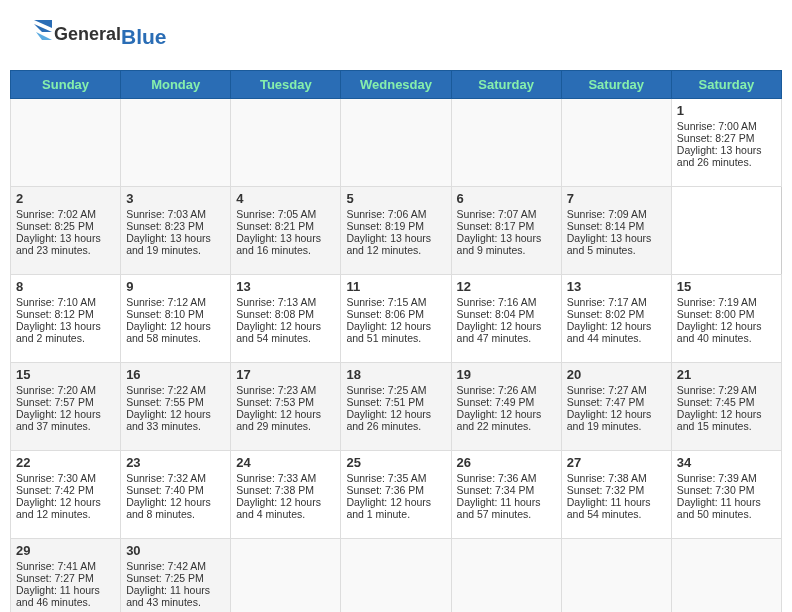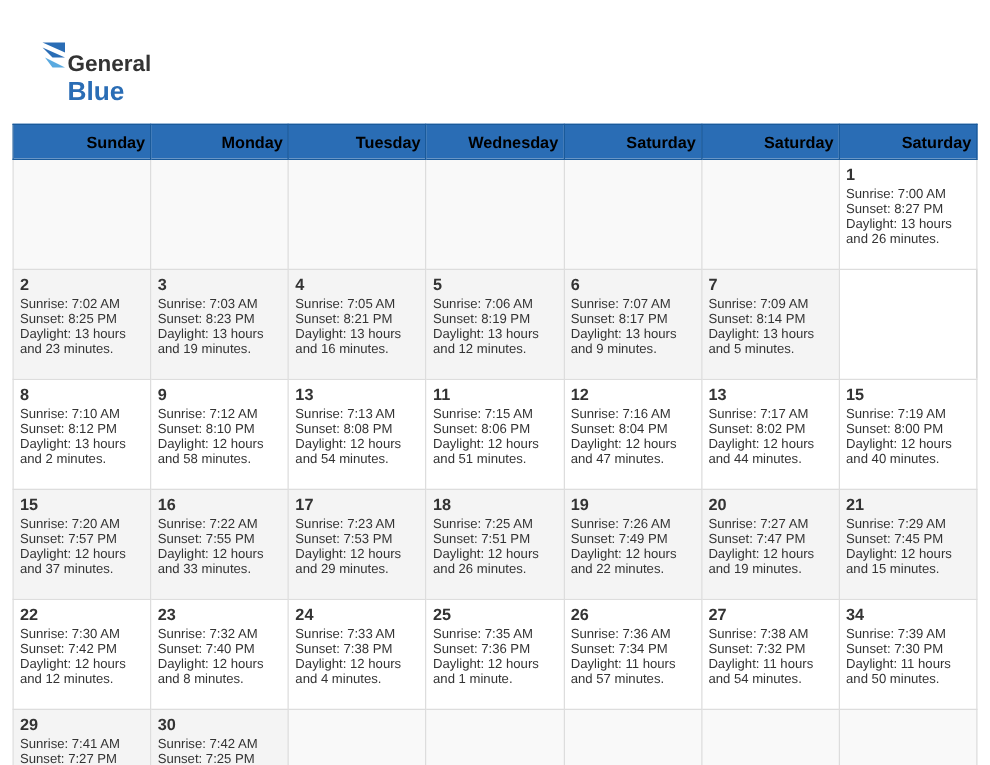--- a/index.html
+++ b/index.html
@@ -29,25 +29,25 @@
       font-size: 15px;
       color: #555;
     }
     .calendar {
       width: 100%;
       border-collapse: collapse;
       border: 1px solid #ccc;
     }
     .calendar th {
       background: #2a6db5;
-      color: #000000;
+      color: #86efac;
       font-size: 13px;
       font-weight: bold;
       padding: 6px 4px;
-      text-align: right;
+      text-align: center;
       border: 1px solid #1a5a9a;
     }
     .calendar td {
       vertical-align: top;
       border: 1px solid #ddd;
       padding: 4px 5px;
       font-size: 10.5px;
       color: #333;
       background: #fff;
       width: calc(100% / 7);
@@ -80,21 +80,21 @@
 
 <div class="header">
   <div class="logo-wrapper">
   <div style="display:flex;flex-direction:column;align-items:flex-start;">
     <div style="display:flex;align-items:center;gap:2px;">
       <svg width="38" height="38" viewBox="0 0 38 38">
         <polygon points="20,6 38,14 28,14" fill="#2a6db5"></polygon>
         <polygon points="20,2 38,10 38,2" fill="#2a6db5"></polygon>
         <polygon points="22,14 38,22 28,22" fill="#5aaae0"></polygon>
       </svg>
-      <div style="display:flex;flex-direction:column;line-height:1.1;margin-top:24px;">
+      <div style="display:flex;flex-direction:row;line-height:1.1;">
         <span style="font-size:18px;font-weight:bold;color:#333;">General</span>
         <span style="font-size:21px;font-weight:bold;color:#2a6db5;">Blue</span>
       </div>
     </div>
   </div>
 </div>
   <div class="title-area">
     <div class="month-title"></div>
     <div class="location"></div>
   </div>

